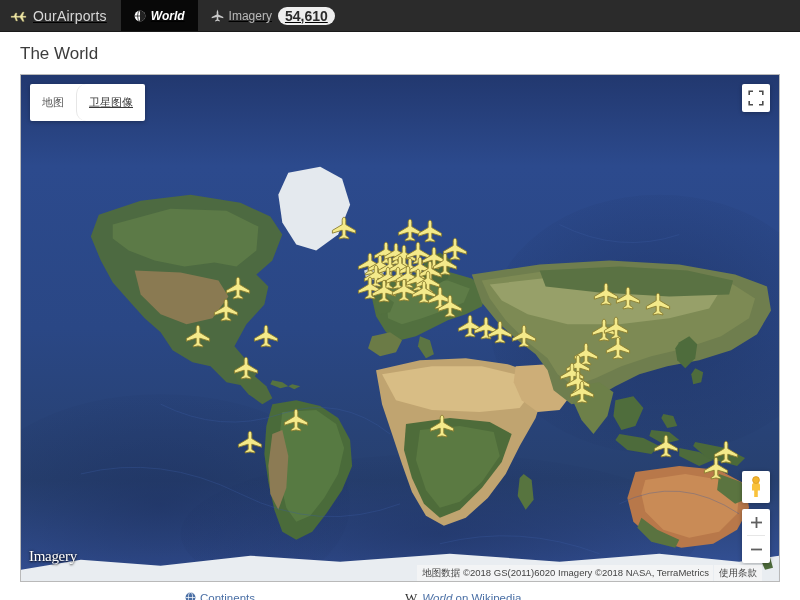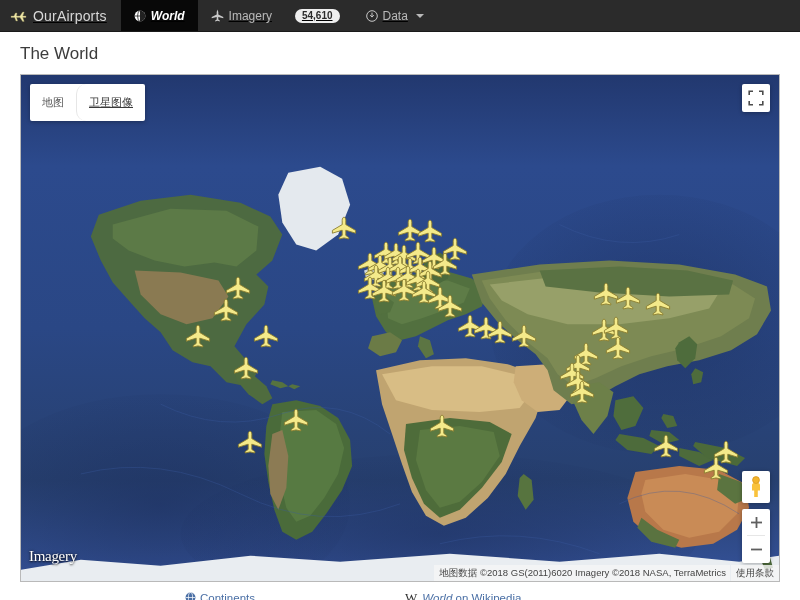--- a/index.html
+++ b/index.html
@@ -39,26 +39,26 @@
   .nav-item.active {
     background: #080808;
     color: #ffffff;
     font-style: italic;
     font-weight: bold;
   }
   .nav-item .ico { display:flex; align-items:center; }
   .badge {
     background: #eeeeee;
     color: #2b2b2b;
-    font-size: 10px;
+    font-size: 14px;
     font-weight: bold;
     border-radius: 9px;
     padding: 2px 7px 2px 7px;
     line-height: 1;
-    margin-left: 18px;
+    margin-left: 1px;
   }
   .caret {
     width: 0; height: 0;
     border-left: 4px solid transparent;
     border-right: 4px solid transparent;
     border-top: 4px solid #b9b9b9;
     margin-left: 3px;
   }
 
   
@@ -141,21 +141,21 @@
     position: absolute; left: 8px; bottom: 16px;
     font-size: 15px;
     color: #ffffff;
     font-family: "Liberation Serif", serif;
     text-shadow: 0 0 3px rgba(0,0,0,.6), 0 1px 2px rgba(0,0,0,.7);
     z-index: 6;
     letter-spacing: -0.3px;
   }
 
   .attribution {
-    position: absolute; bottom: 0; right: 0;
+    position: absolute; bottom: 0; right: 17px;
     display: flex; align-items: stretch;
     z-index: 6;
     font-size: 9.5px;
     color: #444444;
     margin-top: 8px;
   }
   .attr-text {
     background: rgba(245,245,245,.82);
     padding: 2px 4px 2px 5px;
     white-space: nowrap;
@@ -229,30 +229,20 @@
     <span class="ico">
       <svg width="13" height="13" viewBox="0 0 13 13">
         <path d="M6.5 0.6 5.7 3.1v2.3L0.7 8v1.3l5-1.4v2.6l-1.5 1.1v.8l2.3-.7 2.3.7v-.8l-1.5-1.1V7.9l5 1.4V8L7.3 5.4V3.1z" fill="#c9c9c9"></path>
       </svg>
     </span>
     <span>Imagery</span>
     <span class="badge">54,610</span>
   </a>
 
 
-  <a class="nav-item">
-    <span class="ico">
-      <svg width="12" height="12" viewBox="0 0 12 12">
-        <circle cx="6" cy="6" r="5.3" fill="none" stroke="#c9c9c9" stroke-width="1"></circle>
-        <path d="M6 2.6v4.2M4.2 5.2 6 7.1l1.8-1.9" fill="none" stroke="#c9c9c9" stroke-width="1"></path>
-      </svg>
-    </span>
-    <span>Data</span>
-    <span class="caret"></span>
-  </a>
 </div>
 
 <h1 class="page-title">The World</h1>
 
 <div class="map-wrap">
 
   <svg class="map-canvas" viewBox="0 0 760 508" preserveAspectRatio="none">
     <defs>
       <linearGradient id="ocean" x1="0" y1="0" x2="0" y2="1">
         <stop offset="0%" stop-color="#22386f"></stop>

